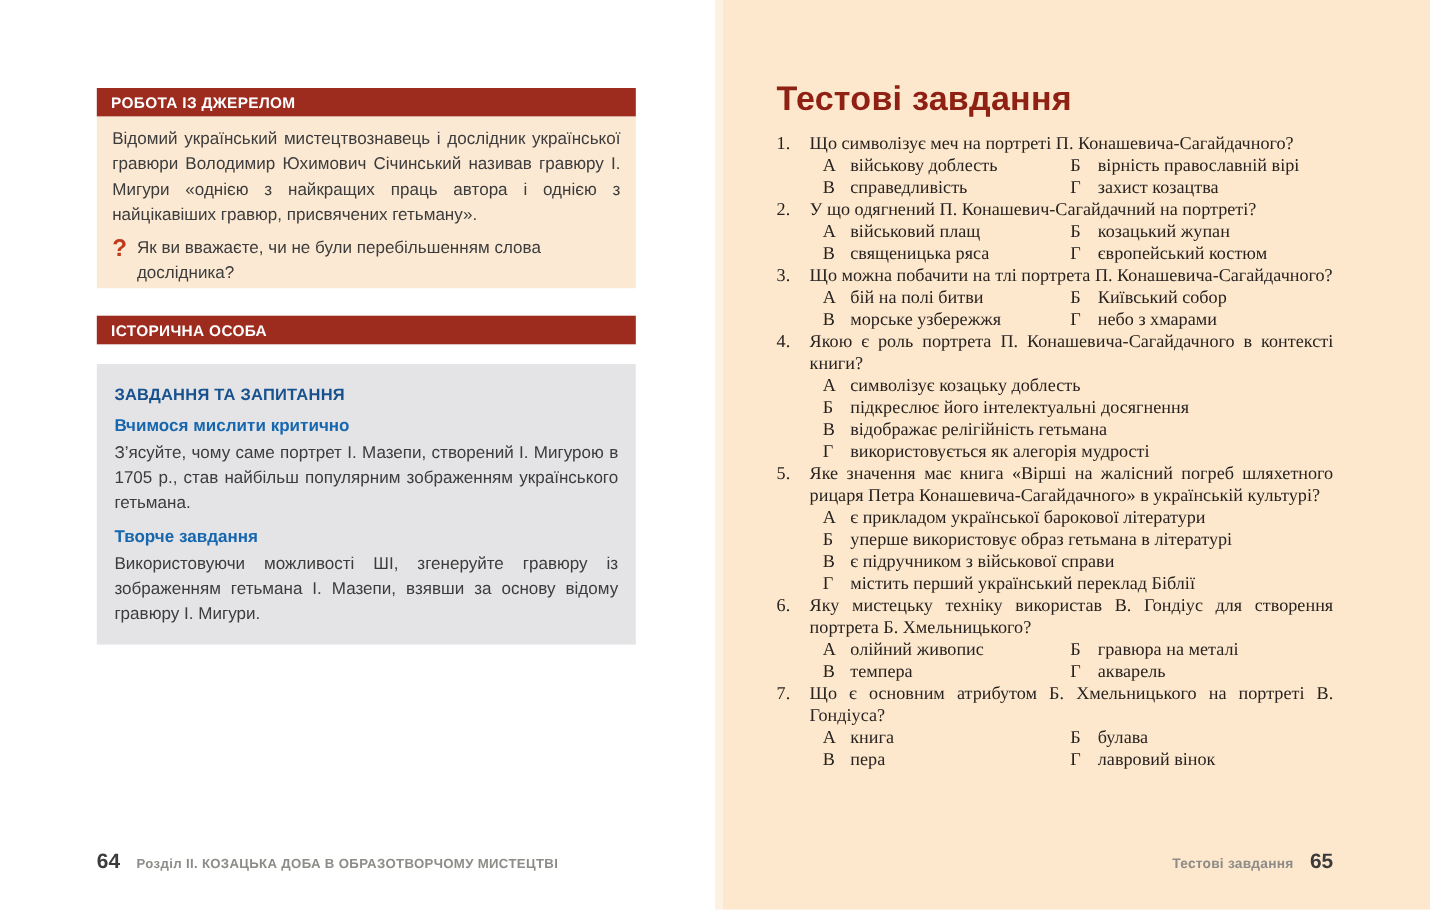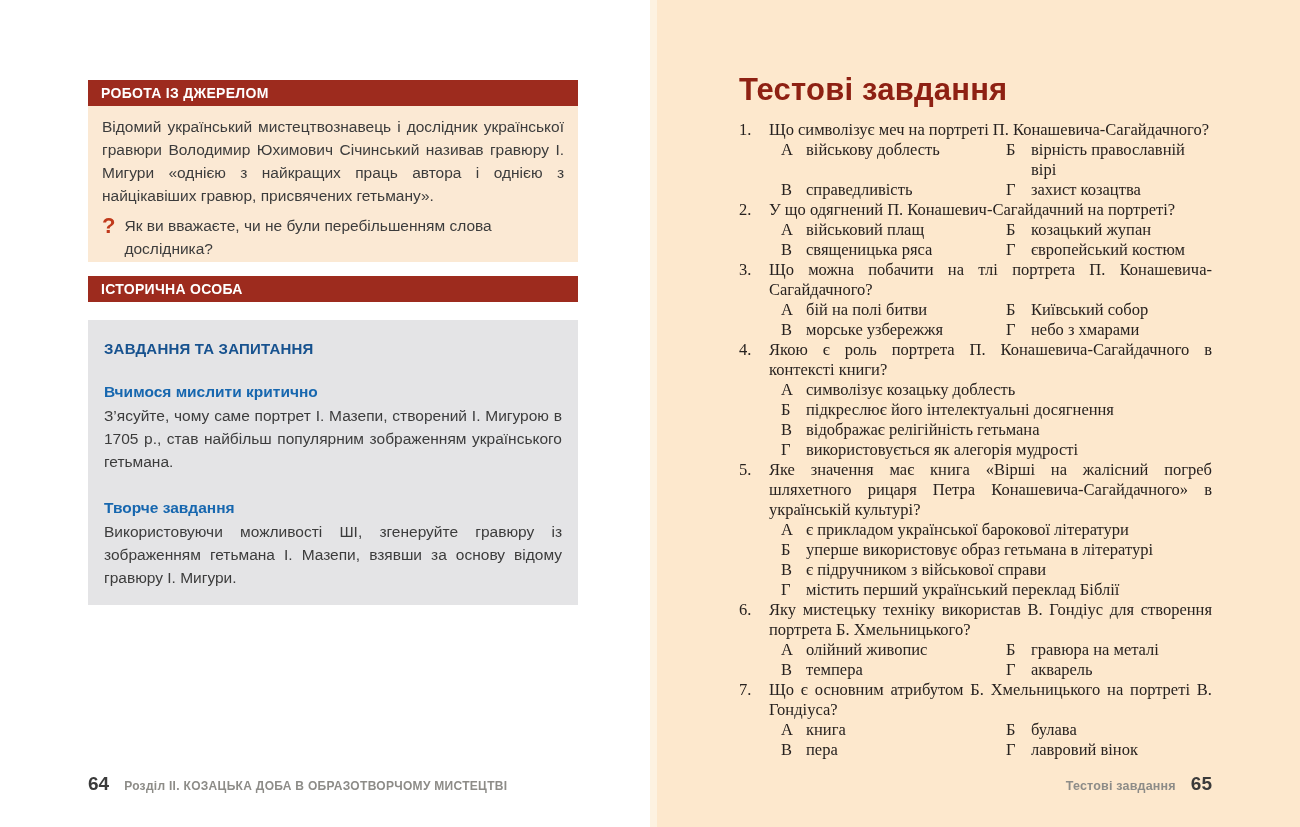--- a/index.html
+++ b/index.html
@@ -36,44 +36,44 @@
     font-size:14px;line-height:26px;height:26px;padding:0 13px;
     letter-spacing:0.3px;
   }
   .info-box-body{
     background:var(--box-cream);padding:9px 14px 2px;
     font-size:15.5px;line-height:23px;color:var(--body-text);
     text-align:justify;
   }
   .q-row{display:flex;gap:9px;margin-top:7px;align-items:flex-start;text-align:left;}
   .qmark{color:var(--question-mark-red);font-weight:bold;font-size:22px;line-height:23px;}
-  .box-2{margin-top:14px;}
+  .box-2{margin-top:25px;}
   .tasks-box{
     margin-top:18px;background:var(--box-gray);
     padding:20px 16px 16px;
   }
   .tasks-header{
     color:var(--heading-blue);font-weight:bold;font-size:15px;letter-spacing:0.2px;
   }
-  .task-section{margin-top:26px;}
+  .task-section{margin-top:11px;}
   .task-sub{color:var(--subheading-blue);font-weight:bold;font-size:15.5px;margin-bottom:3px;}
   .task-text{font-size:15.5px;line-height:23px;color:var(--body-text);text-align:justify;}
 
   .footer-left{
     position:absolute;left:88px;bottom:32px;
     display:flex;align-items:baseline;gap:15px;white-space:nowrap;
   }
   .footer-page-num{font-size:19px;font-weight:bold;color:#3b3b3b;}
   .footer-chapter{font-size:12px;font-weight:bold;color:var(--footer-gray);letter-spacing:0.3px;}
 
   
   .page-right{
     position:relative;width:650px;height:827px;
     background:linear-gradient(to right,var(--spine-cream) 0,var(--spine-cream) 7px,var(--page-cream) 7px);
-    padding:72px 88px 0 89px;
+    padding:72px 88px 0 56px;
   }
   .page-title{
     font-size:31px;font-weight:bold;color:var(--title-red);
     margin:0 0 12px;letter-spacing:0.2px;
   }
   .questions{
     font-family:"Liberation Serif","DejaVu Serif",serif;
     color:var(--serif-text);font-size:16.5px;line-height:20px;
   }
   .q-head{display:flex;}

